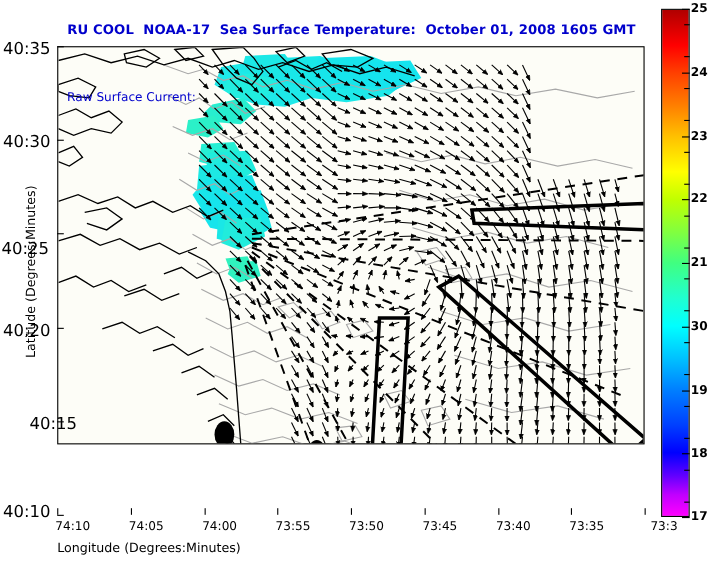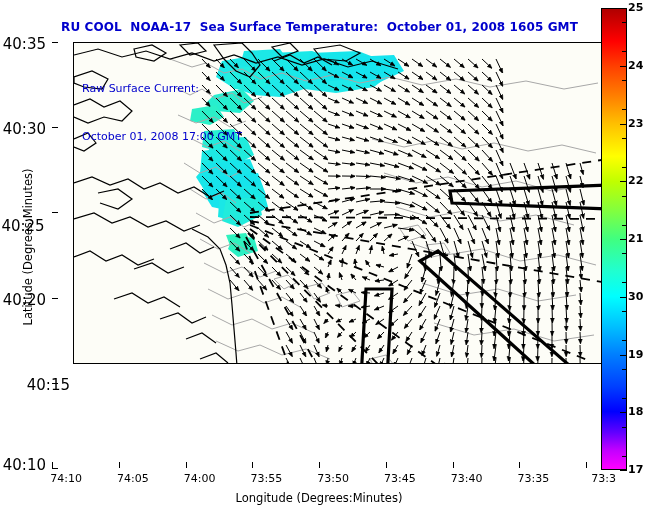--- a/index.html
+++ b/index.html
@@ -6,33 +6,33 @@
   body{width:651px;height:518px;position:relative;overflow:hidden;
        font-family:"DejaVu Sans","Liberation Sans",sans-serif;}
   .abs{position:absolute;}
 
   
   #title{left:0;top:20px;width:639px;text-align:center;
          color:#0000cc;font-size:12px;font-weight:bold;letter-spacing:.1px;
          white-space:pre;}
 
   
-  #plot{left:52px;top:42px;width:534px;height:322px;
+  #plot{left:52px;top:42px;width:534px;height:362px;
         background:#fdfdf7;border:1px solid #000;box-sizing:border-box;
-        overflow:hidden;margin-left:21px;}
+        overflow:hidden;}
   #plotsvg{position:absolute;left:0;top:0;}
   #scalelabel{font-size:10.5px;color:#000;}
   #scalearrow{margin-top:3px;}
 
   
   .xlab{position:absolute;top:472px;font-size:11px;color:#000;
         text-align:right;width:60px;}
   .ylab{position:absolute;left:0;width:46px;text-align:right;
         font-size:15px;color:#000;}
-  #xaxis-title{left:52px;top:491px;width:534px;text-align:center;
+  #xaxis-title{left:52px;top:491px;width:534px;
                font-size:11.5px;color:#000;}
   #yaxis-title{left:-92px;top:240px;width:240px;text-align:center;
                font-size:11.5px;color:#000;
                transform:rotate(-90deg);transform-origin:50% 50%;}
 
   
   #cbar{left:601px;top:8px;width:26px;height:462px;border:1px solid #000;
         box-sizing:border-box;
         background:linear-gradient(to top,
           #ff00ff 0%, #c000ff 4.2%, #6000ff 8.0%,
@@ -919,21 +919,20 @@
 
     <g fill="#000000">
       <ellipse cx="151" cy="352" rx="9" ry="12"></ellipse>
       <ellipse cx="235" cy="368" rx="8" ry="11"></ellipse>
     </g>
   </svg>
 
   <div style="position:absolute;left:8px;top:6px;color:#0000cc;font-size:11px;
               line-height:16px;white-space:pre;">
     <div>Raw Surface Current:</div>
-    <div>October 01, 2008 17:00 GMT</div>
   </div>
 
 </div>
 
 <div id="xticks">
     <div class="xlab" style="left: 22px;">74:10</div>
     <div class="abs" style="left: 52px; top: 462px; width: 1px; height: 6px; background: rgb(0, 0, 0);"></div>
     <div class="xlab" style="left: 88.75px;">74:05</div>
     <div class="abs" style="left: 118.75px; top: 462px; width: 1px; height: 6px; background: rgb(0, 0, 0);"></div>
     <div class="xlab" style="left: 155.5px;">74:00</div>

